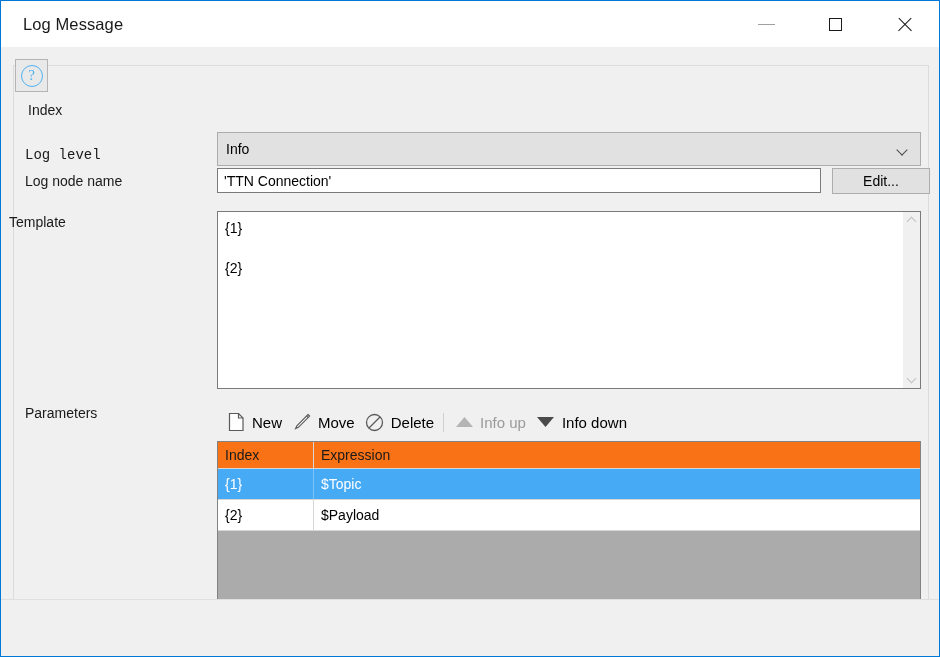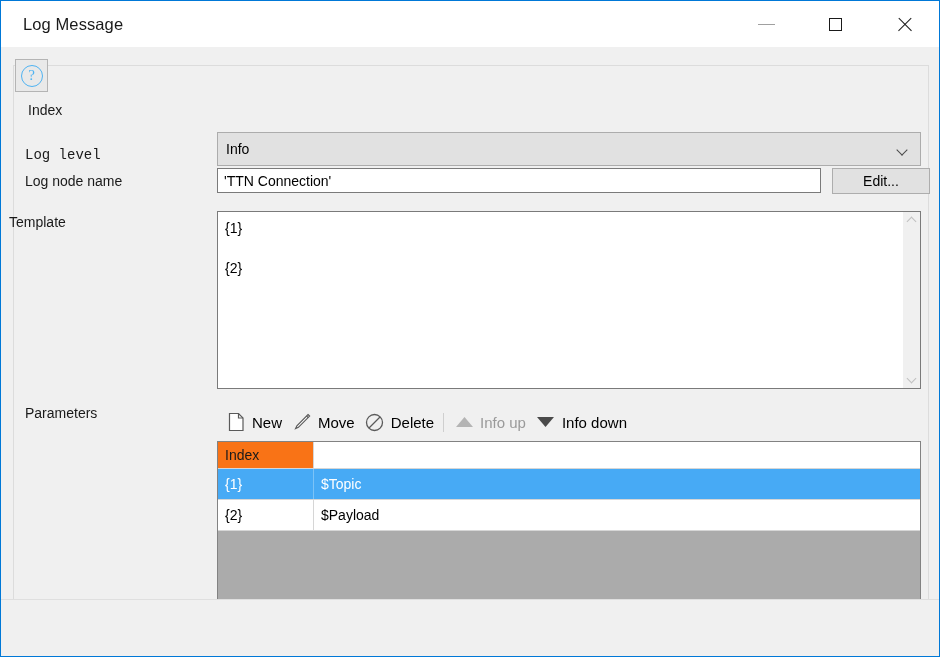--- a/index.html
+++ b/index.html
@@ -508,20 +508,21 @@
             <path d="M1 2 H18 L9.5 12 Z" fill="#4a4a4a"></path>
           </svg>
         </span>
         <span>Info down</span>
       </div>
     </div>
 
     <div class="grid">
       <div class="grid-head">
         <div class="gh-cell c1">Index</div>
+        <div class="gh-cell c2">Expression</div>
       </div>
       <div class="grid-row selected">
         <div class="gr-cell c1">{1}</div>
         <div class="gr-cell c2">$Topic</div>
       </div>
       <div class="grid-row">
         <div class="gr-cell c1">{2}</div>
         <div class="gr-cell c2">$Payload</div>
       </div>
     </div>

